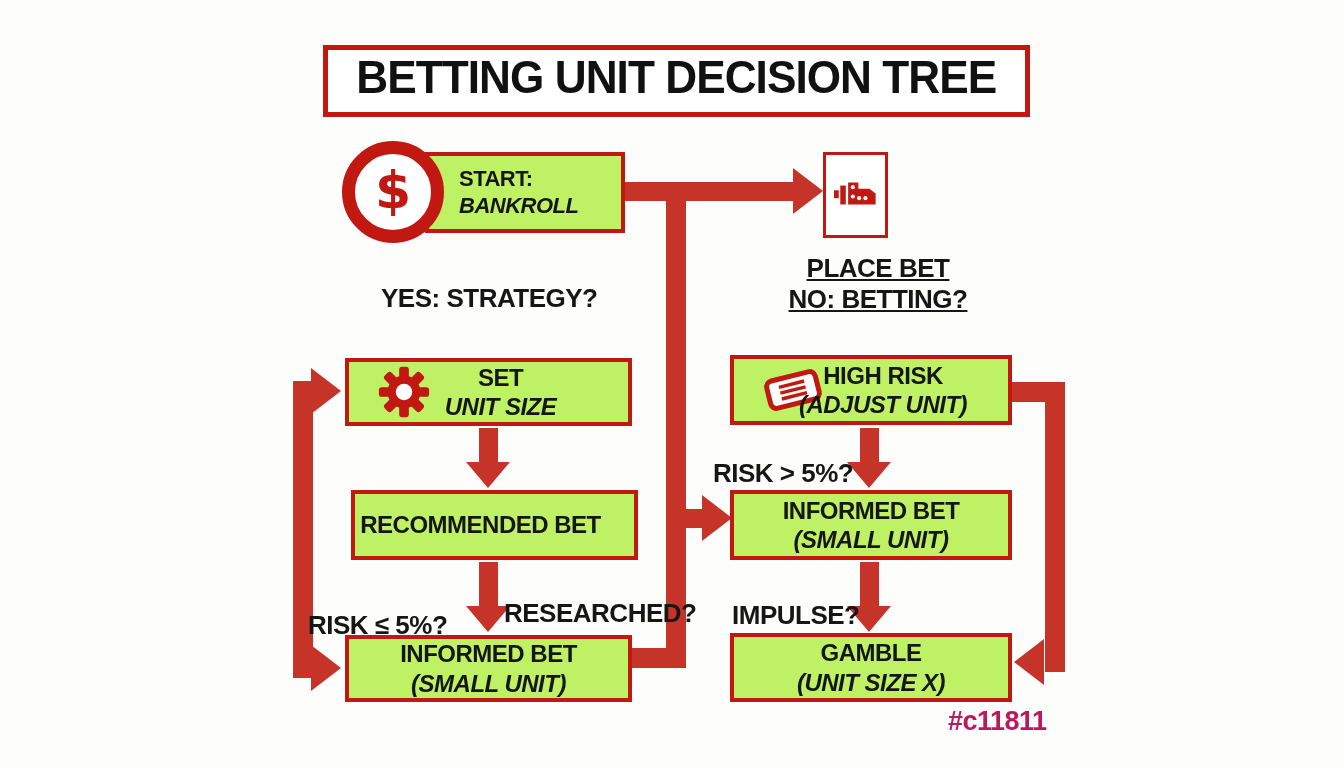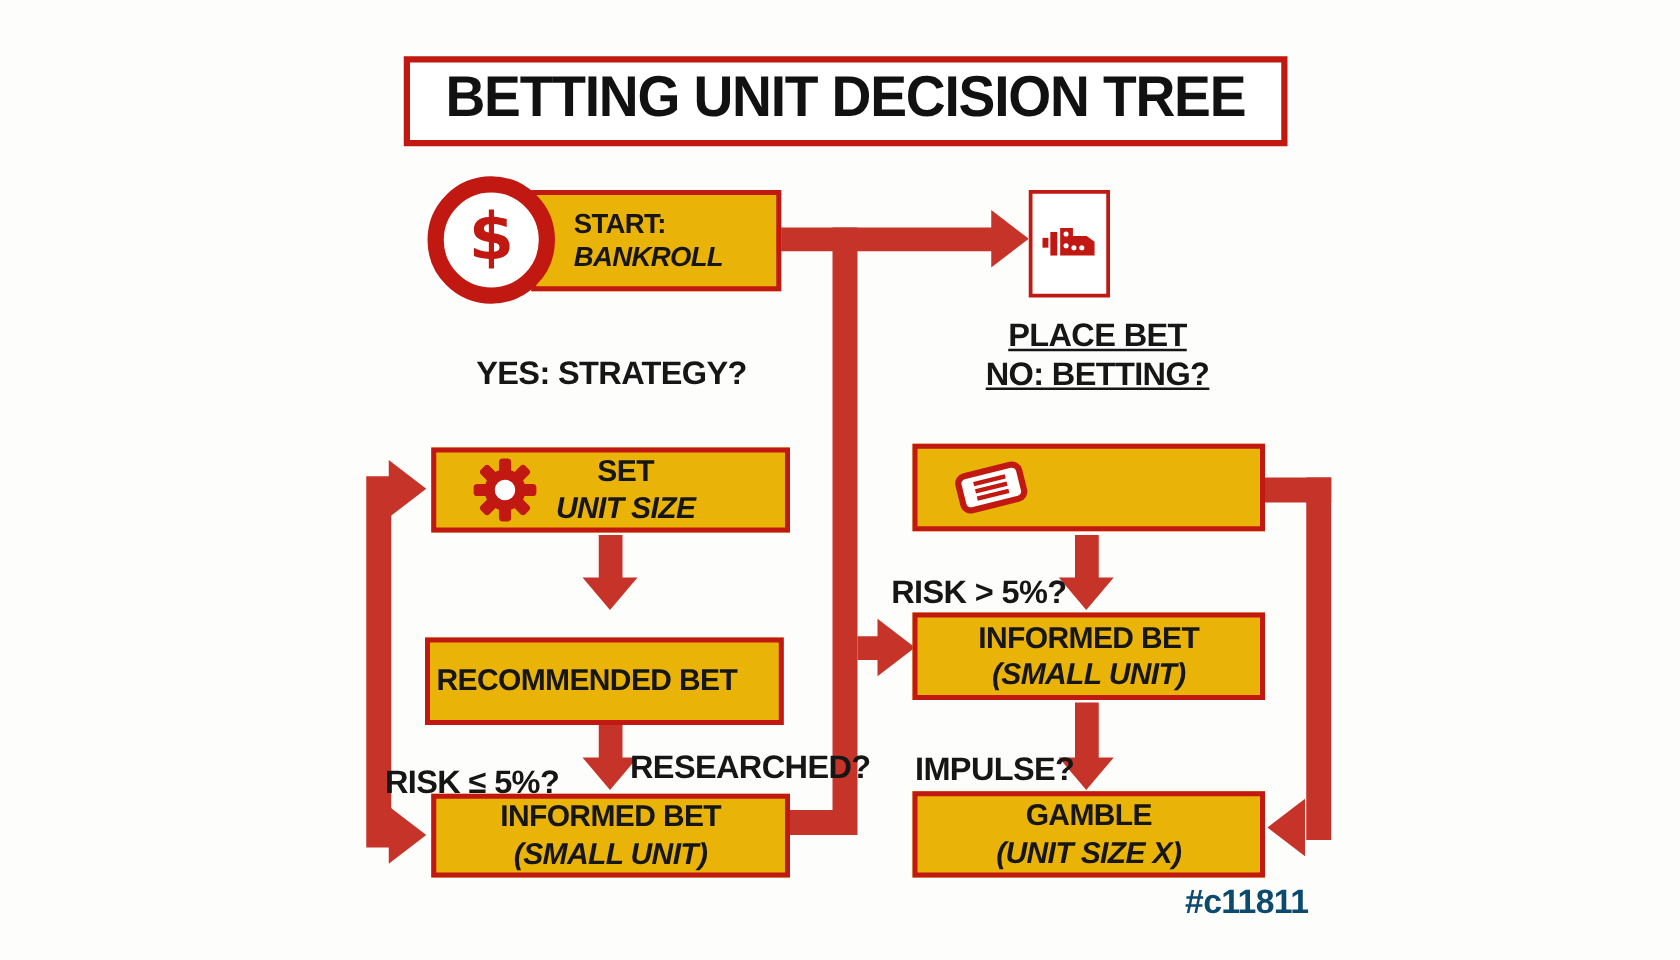--- a/index.html
+++ b/index.html
@@ -19,21 +19,21 @@
     position:absolute;left:323px;top:45px;width:697px;height:62px;
     border:5px solid var(--red);background:#fff;
     display:flex;justify-content:center;
   }
   .title-box span{
     font-size:46px;font-weight:bold;letter-spacing:-1px;color:#111;
     transform:scaleX(0.96);white-space:nowrap;
   }
   
   .node{
-    position:absolute;border:4px solid var(--red);background:#eab308;
+    position:absolute;border:4px solid var(--red);background:#bef264;
     display:flex;flex-direction:column;align-items:center;justify-content:center;
     font-weight:bold;font-size:24px;line-height:1.22;letter-spacing:-0.5px;
     text-align:center;color:var(--ink);
   }
   .node .l2{display:block;font-style:italic;}
   
   .flabel{
     position:absolute;font-weight:bold;font-size:26px;letter-spacing:-0.5px;
     color:var(--ink);white-space:nowrap;text-align:center;
   }
@@ -62,21 +62,21 @@
   .slip-box{
     position:absolute;left:823px;top:152px;width:59px;height:80px;
     border:3px solid var(--red);background:#fff;
     display:flex;align-items:center;justify-content:center;z-index:2;
   }
   .icon-left{position:absolute;left:26px;top:50%;transform:translateY(-50%);}
   .node-text-shift{transform:translateX(12px);}
   .rec-l1{transform:translateX(-14px);}
   .rec-l2{transform:translateX(22px);}
   .watermark{
-    position:absolute;left:948px;top:706px;font-size:27px;font-weight:bold;color:#0c4a6e;
+    position:absolute;left:948px;top:706px;font-size:27px;font-weight:bold;color:#be185d;
     letter-spacing:-0.5px;
   }
   .placebet{
     position:absolute;left:748px;top:253px;width:260px;text-align:center;
     font-weight:bold;font-size:26px;line-height:1.18;letter-spacing:-0.5px;color:var(--ink);text-decoration:underline;
   }
 </style>
 </head>
 <body>
 
@@ -148,41 +148,45 @@
       <circle cx="30" cy="30" r="17"></circle>
     </g>
     <circle cx="30" cy="30" r="8.5" fill="#fff"></circle>
   </svg>
   <div class="node-text-shift">
     <span>SET</span>
     <span class="l2">UNIT SIZE</span>
   </div>
 </div>
 
-<div class="node" style="left:340px;top:490px;width:279px;height:62px;margin-top:20px;">
+<div class="node" style="left:351px;top:490px;width:279px;height:62px;">
   <span class="rec-l1">RECOMMENDED BET</span>
 </div>
 
 <div class="flabel" style="left:308px;top:598px;margin-top:12px;">RISK ≤ 5%?</div>
 <div class="flabel" style="left:504px;top:598px;">RESEARCHED?</div>
 
 <div class="node" style="left:345px;top:635px;width:279px;height:59px;">
   <span>INFORMED BET</span>
   <span class="l2">(SMALL UNIT)</span>
 </div>
 
 <div class="node" style="left:730px;top:355px;width:274px;height:62px;">
   <svg class="icon-left" width="66" height="52" viewBox="0 0 66 52">
     <g transform="rotate(-14 33 26)">
       <rect x="8" y="12" width="50" height="28" rx="6" fill="#fff" stroke="#c11811" stroke-width="5"></rect>
       <line x1="20" y1="20" x2="46" y2="20" stroke="#c11811" stroke-width="3.5"></line>
       <line x1="20" y1="26" x2="46" y2="26" stroke="#c11811" stroke-width="3.5"></line>
       <line x1="20" y1="32" x2="46" y2="32" stroke="#c11811" stroke-width="3.5"></line>
     </g>
   </svg>
+  <div class="node-text-shift">
+    <span>HIGH RISK</span>
+    <span class="l2">(ADJUST UNIT)</span>
+  </div>
 </div>
 
 <div class="flabel" style="left:713px;top:458px;">RISK &gt; 5%?</div>
 
 <div class="node" style="left:730px;top:490px;width:274px;height:62px;">
   <span>INFORMED BET</span>
   <span class="l2">(SMALL UNIT)</span>
 </div>
 
 <div class="flabel" style="left:732px;top:600px;">IMPULSE?</div>

